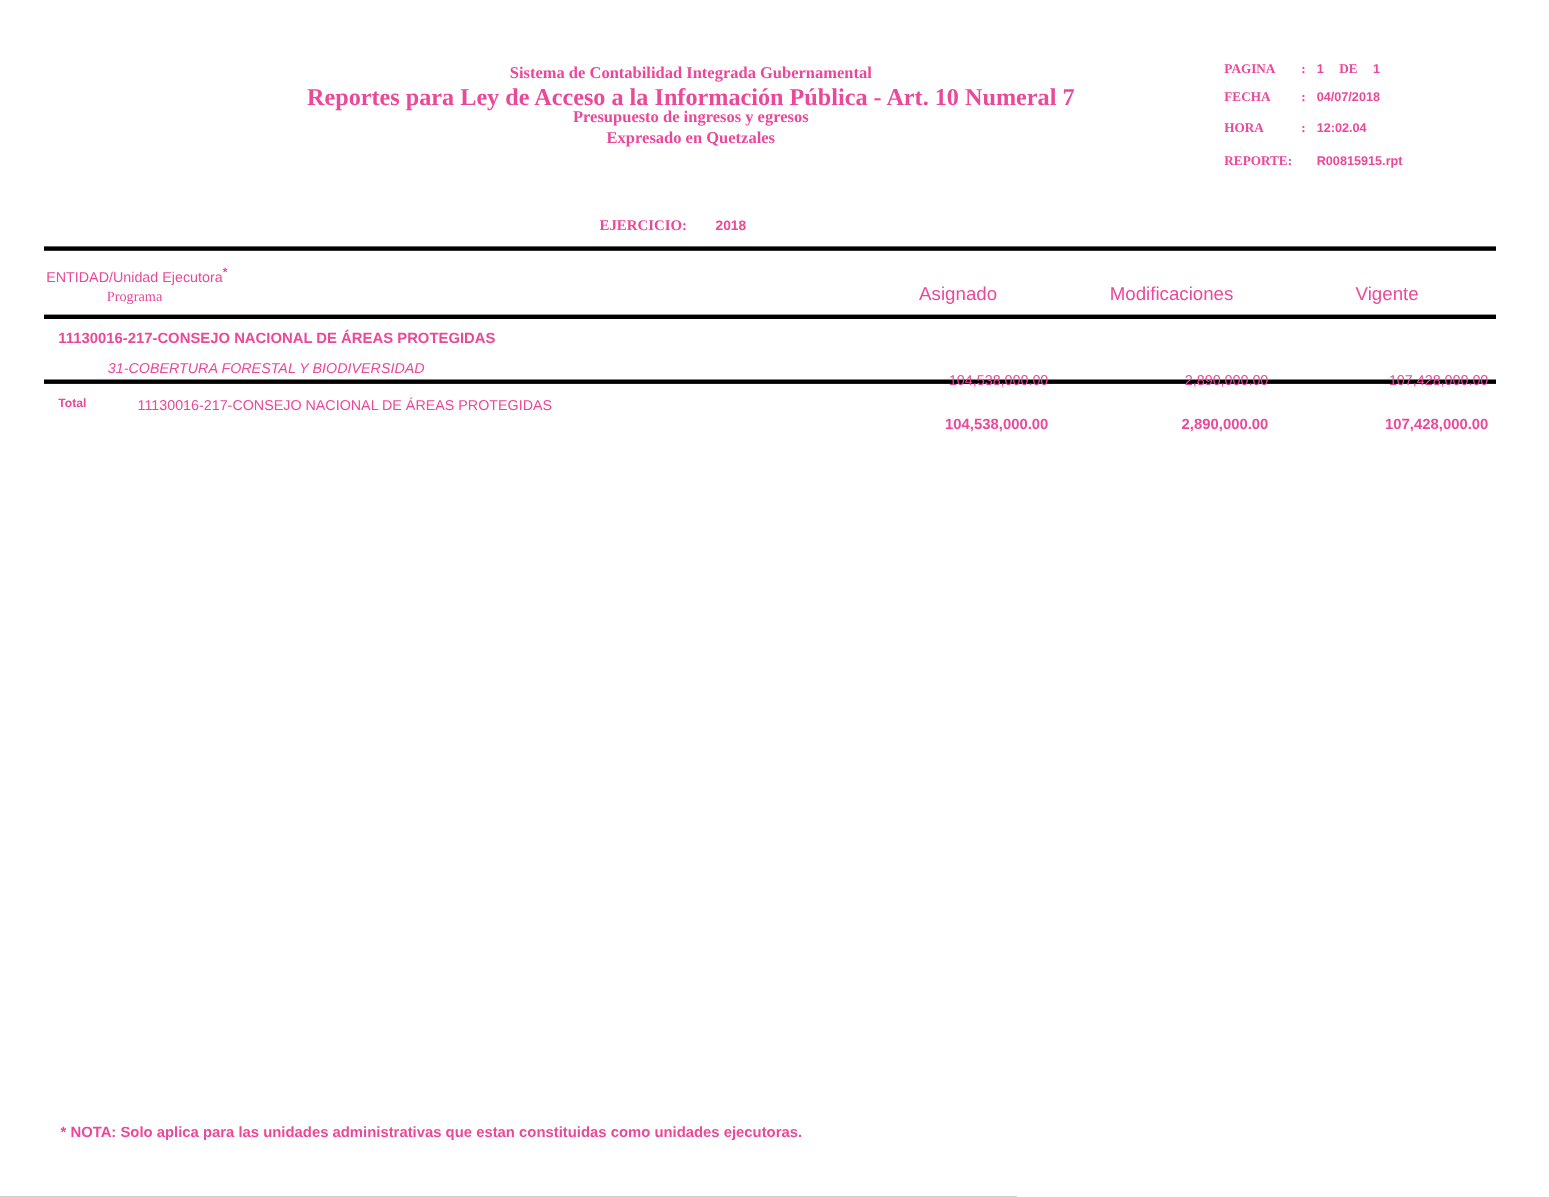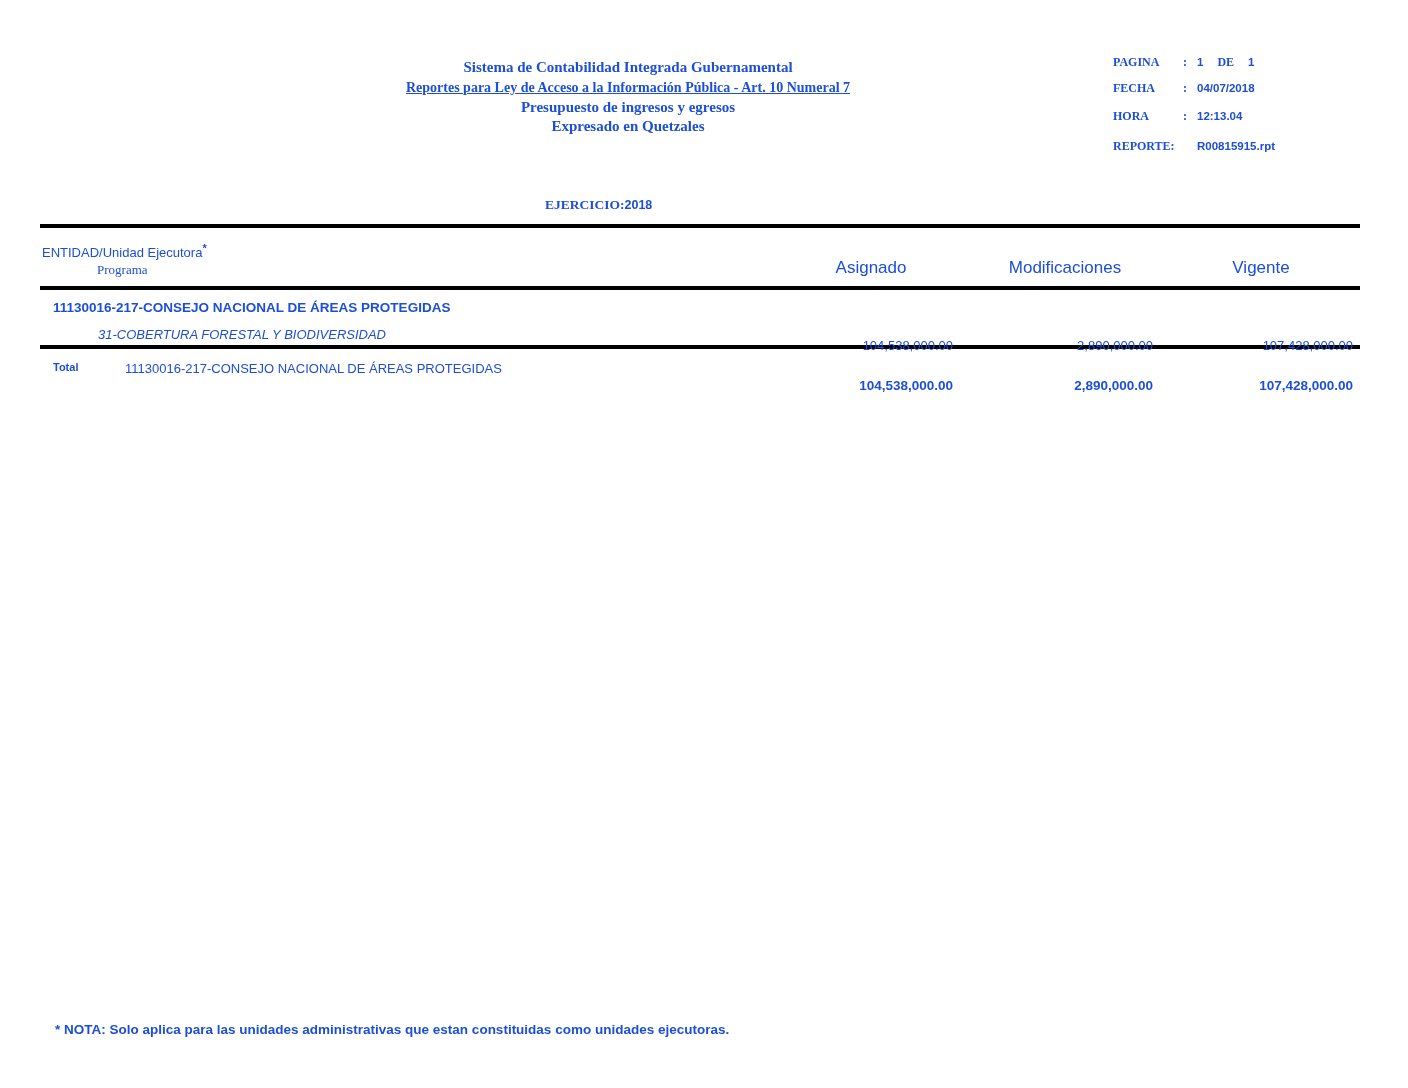--- a/index.html
+++ b/index.html
@@ -2,41 +2,41 @@
 <html><head>
 <meta charset="utf-8">
 <style>
   html,body{margin:0;padding:0;background:#888;}
   .page{
     position:relative;
     width:1408px;height:1088px;
     background:#ffffff;
     overflow:hidden;
     font-family:"Liberation Sans", sans-serif;
-    color:#1d4ed8;
+    color:#ec4899;
   }
   
   .title-block{
     position:absolute;left:228px;top:58px;width:800px;
     text-align:center;
     font-family:"Liberation Serif", serif;
     font-weight:bold;
   }
   .title-line{font-size:15px;line-height:19px;}
-  .title-line-lg{font-size:14px;line-height:21px;text-decoration:underline;}
+  .title-line-lg{font-size:22px;line-height:21px;}
   .period-line{
     font-family:"Liberation Sans", sans-serif;
     font-weight:normal;font-size:13px;line-height:18px;margin-top:2px;
   }
   .ejercicio-row{
     position:absolute;top:197px;left:545px;
     font-family:"Liberation Serif", serif;
     font-weight:bold;font-size:13.5px;
   }
-  .ejercicio-row .ej-value{font-family:"Liberation Sans", sans-serif;font-size:12.5px;}
+  .ejercicio-row .ej-value{margin-left:26px;font-family:"Liberation Sans", sans-serif;font-size:12.5px;}
   
   .meta-row{
     position:absolute;left:1113px;height:16px;white-space:nowrap;
     font-family:"Liberation Serif", serif;font-weight:bold;font-size:12px;
   }
   .meta-label{display:inline-block;width:70px;}
   .meta-colon{display:inline-block;width:14px;}
   .meta-value{
     font-family:"Liberation Sans", sans-serif;
     font-weight:bold;font-size:11.5px;
@@ -87,21 +87,21 @@
     <span>EJERCICIO:</span><span class="ej-value">2018</span>
   </div>
 
   <div class="meta-row" style="top:55px;">
     <span class="meta-label">PAGINA</span><span class="meta-colon">:</span><span class="meta-value">1</span><span class="meta-de">DE</span><span class="meta-value">1</span>
   </div>
   <div class="meta-row" style="top:81px;">
     <span class="meta-label">FECHA</span><span class="meta-colon">:</span><span class="meta-value">04/07/2018</span>
   </div>
   <div class="meta-row" style="top:109px;">
-    <span class="meta-label">HORA</span><span class="meta-colon">:</span><span class="meta-value">12:13.04</span>
+    <span class="meta-label">HORA</span><span class="meta-colon">:</span><span class="meta-value">12:02.04</span>
   </div>
   <div class="meta-row" style="top:139px;">
     <span class="meta-label" style="width:84px;">REPORTE:</span><span class="meta-value">R00815915.rpt</span>
   </div>
 
   <div class="rule rule-1"></div>
   <div class="rule rule-2"></div>
   <div class="rule rule-3"></div>
 
   <div class="cell hdr-entity">

